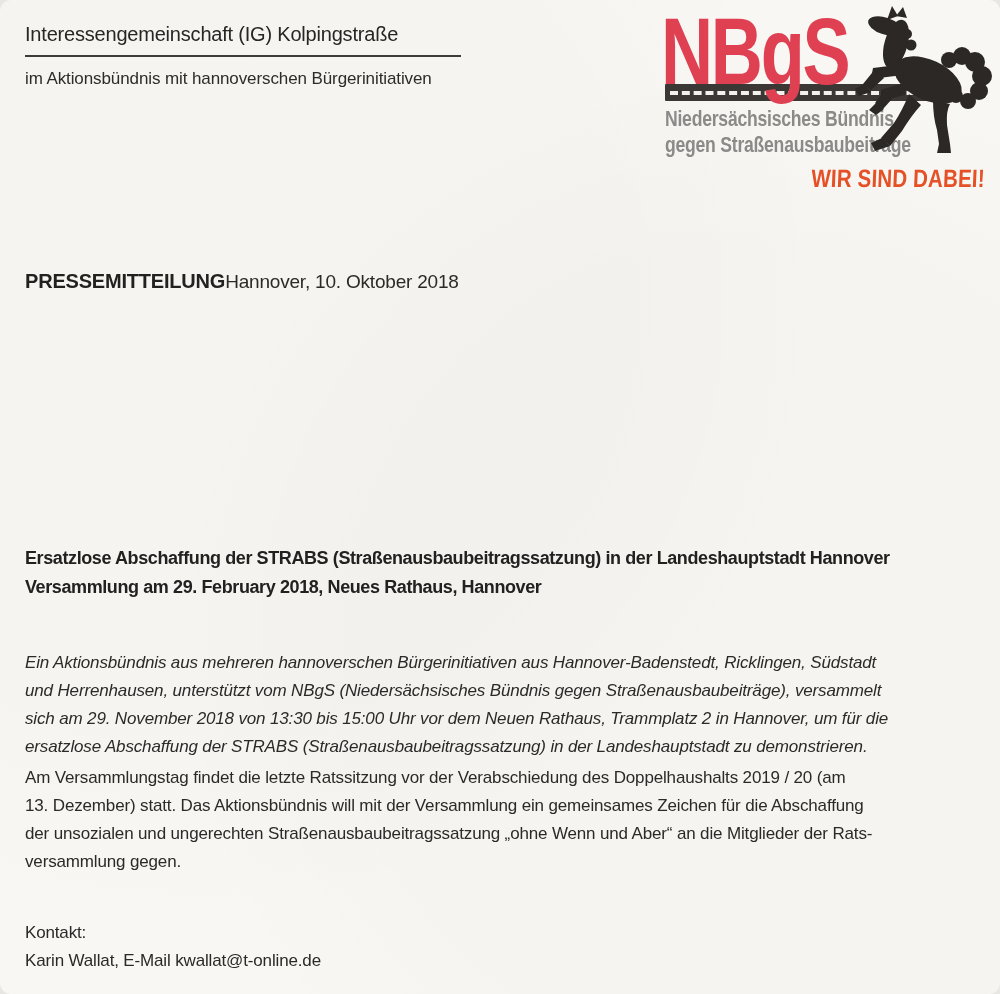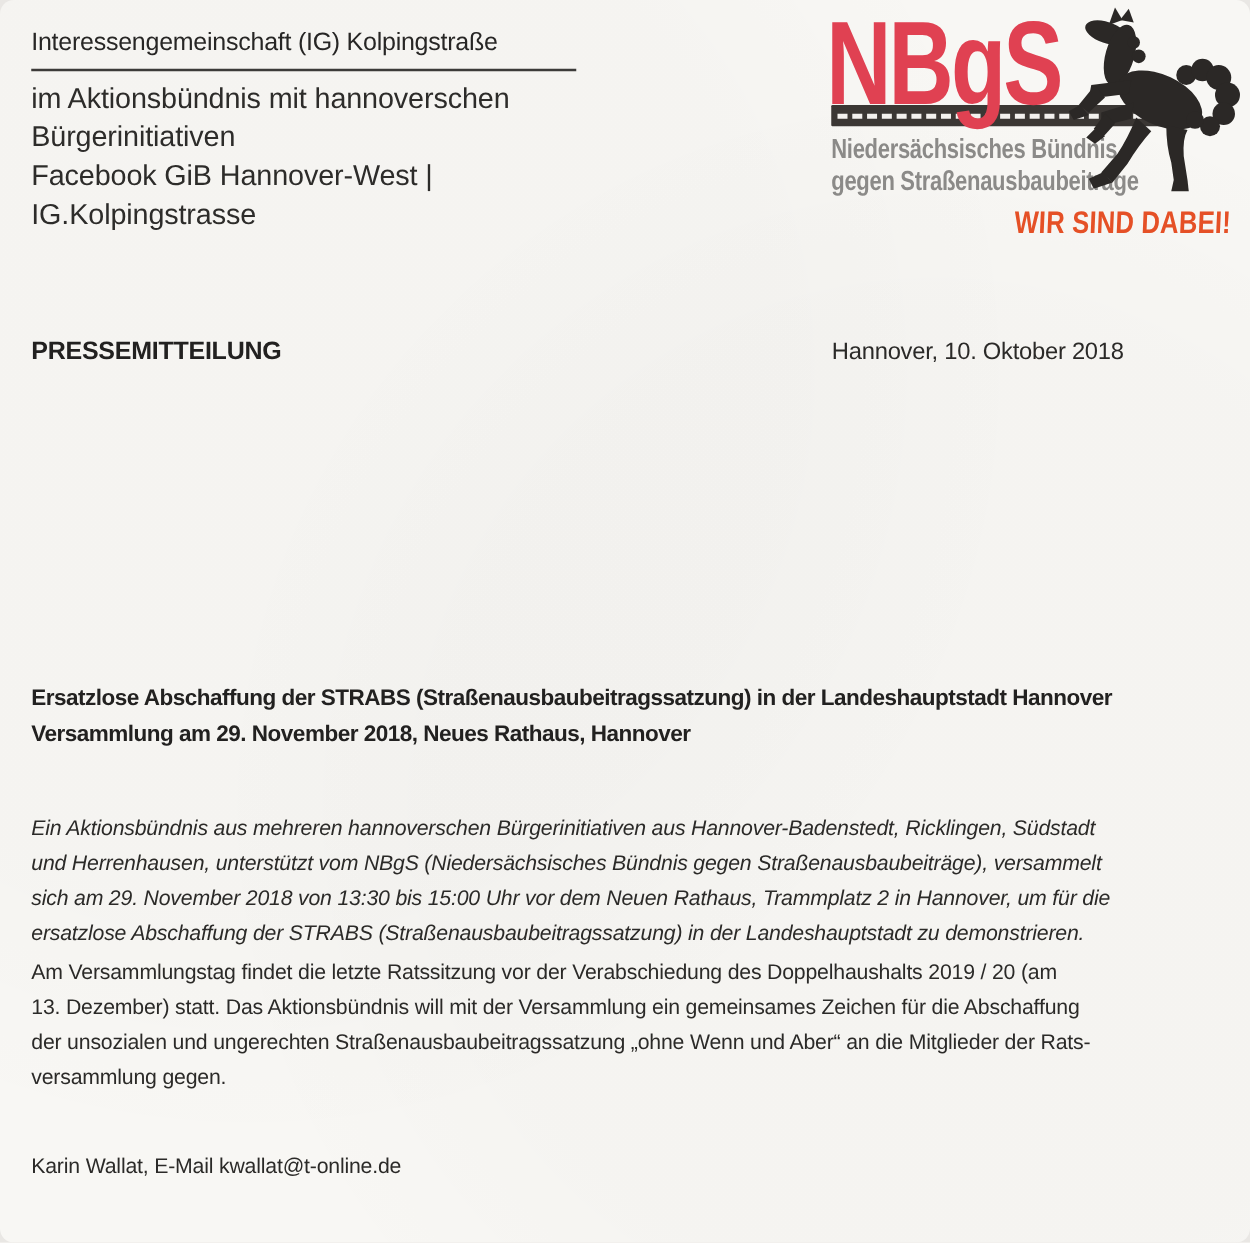--- a/index.html
+++ b/index.html
@@ -17,21 +17,21 @@
       radial-gradient(circle at 75% 65%, rgba(0,0,0,0.012) 0 40%, transparent 60%);
     color:#2b2a28;
     overflow:hidden;
     border-radius:11px;
   }
 
   
   .sender{position:absolute;left:25px;top:18px;width:470px;}
   .sender-main{font-size:20px;line-height:32px;letter-spacing:-0.2px;color:#272625;}
   .sender-rule{height:2px;background:#3c3b39;width:436px;margin:5px 0 6px 0;}
-  .sender-sub{font-size:23px;line-height:31px;letter-spacing:-0.1px;color:#2d2c2a;}
+  .sender-sub{font-size:17px;line-height:31px;letter-spacing:-0.1px;color:#2d2c2a;}
 
   
   .logo{position:absolute;left:655px;top:8px;width:345px;height:196px;}
   .logo-road{
     position:absolute;left:10px;top:76px;width:290px;height:17px;
     background:#3b3734;z-index:1;border-radius:1px;
   }
   .logo-road-dash{
     position:absolute;left:5px;right:5px;top:50%;margin-top:-2px;
     border-top:4px dashed #f3f1ee;
@@ -53,21 +53,21 @@
   .logo-slogan{
     position:absolute;top:157px;right:15px;z-index:4;
     font-size:25px;font-weight:bold;line-height:26px;
     color:#e55026;letter-spacing:0.2px;
     transform:scaleX(0.82) skewX(-3deg);transform-origin:right top;white-space:nowrap;
   }
 
   
   .meta-row{
     position:absolute;left:25px;right:25px;top:270px;
-    display:flex;justify-content:space-between;align-items:baseline;
+    display:flex;align-items:baseline;
   }
   .doc-type{font-size:20px;font-weight:bold;letter-spacing:-0.2px;color:#222120;}
   .dateline{font-size:19px;letter-spacing:-0.2px;margin-right:76px;color:#2b2a28;}
 
   
   .headline{
     position:absolute;left:25px;top:544px;width:960px;
     font-size:18px;font-weight:bold;line-height:29px;
     letter-spacing:-0.4px;color:#222120;white-space:nowrap;
   }
@@ -85,21 +85,20 @@
 
 <div class="page">
 
   <div class="sender">
     <div class="sender-main">
       <div>Interessengemeinschaft (IG) Kolpingstraße</div>
     </div>
     <div class="sender-rule"></div>
     <div class="sender-sub">
       <div>im Aktionsbündnis mit hannoverschen Bürgerinitiativen</div>
-      <div>Facebook GiB Hannover-West | IG.Kolpingstrasse</div>
     </div>
   </div>
 
   <div class="logo">
     <div class="logo-road">
       <div class="logo-road-dash"></div>
     </div>
     <div class="logo-word">NBgS</div>
     <svg class="logo-horse" viewBox="0 0 150 160" aria-hidden="true">
       <g fill="#2b2826">
@@ -146,34 +145,35 @@
     <div class="logo-slogan">WIR SIND DABEI!</div>
   </div>
 
   <div class="meta-row">
     <div class="doc-type">PRESSEMITTEILUNG</div>
     <div class="dateline">Hannover, 10. Oktober 2018</div>
   </div>
 
   <div class="headline">
     <div>Ersatzlose Abschaffung der STRABS (Straßenausbaubeitragssatzung) in der Landeshauptstadt Hannover</div>
-    <div>Versammlung am 29. November 2018, Neues Rathaus, Hannover</div>
+    <div>Versammlung am 29. February 2018, Neues Rathaus, Hannover</div>
   </div>
 
   <div class="paragraph paragraph-1">
     <div>Ein Aktionsbündnis aus mehreren hannoverschen Bürgerinitiativen aus Hannover-Badenstedt, Ricklingen, Südstadt</div>
     <div>und Herrenhausen, unterstützt vom NBgS (Niedersächsisches Bündnis gegen Straßenausbaubeiträge), versammelt</div>
     <div>sich am 29. November 2018 von 13:30 bis 15:00 Uhr vor dem Neuen Rathaus, Trammplatz 2 in Hannover, um für die</div>
     <div>ersatzlose Abschaffung der STRABS (Straßenausbaubeitragssatzung) in der Landeshauptstadt zu demonstrieren.</div>
   </div>
 
   <div class="paragraph paragraph-2">
     <div>Am Versammlungstag findet die letzte Ratssitzung vor der Verabschiedung des Doppelhaushalts 2019 / 20 (am</div>
     <div>13. Dezember) statt. Das Aktionsbündnis will mit der Versammlung ein gemeinsames Zeichen für die Abschaffung</div>
     <div>der unsozialen und ungerechten Straßenausbaubeitragssatzung „ohne Wenn und Aber“ an die Mitglieder der Rats-</div>
     <div>versammlung gegen.</div>
   </div>
 
   <div class="contact">
+    <div>Kontakt:</div>
     <div>Karin Wallat, E-Mail kwallat@t-online.de</div>
   </div>
 
 </div>
 
 </body></html>

